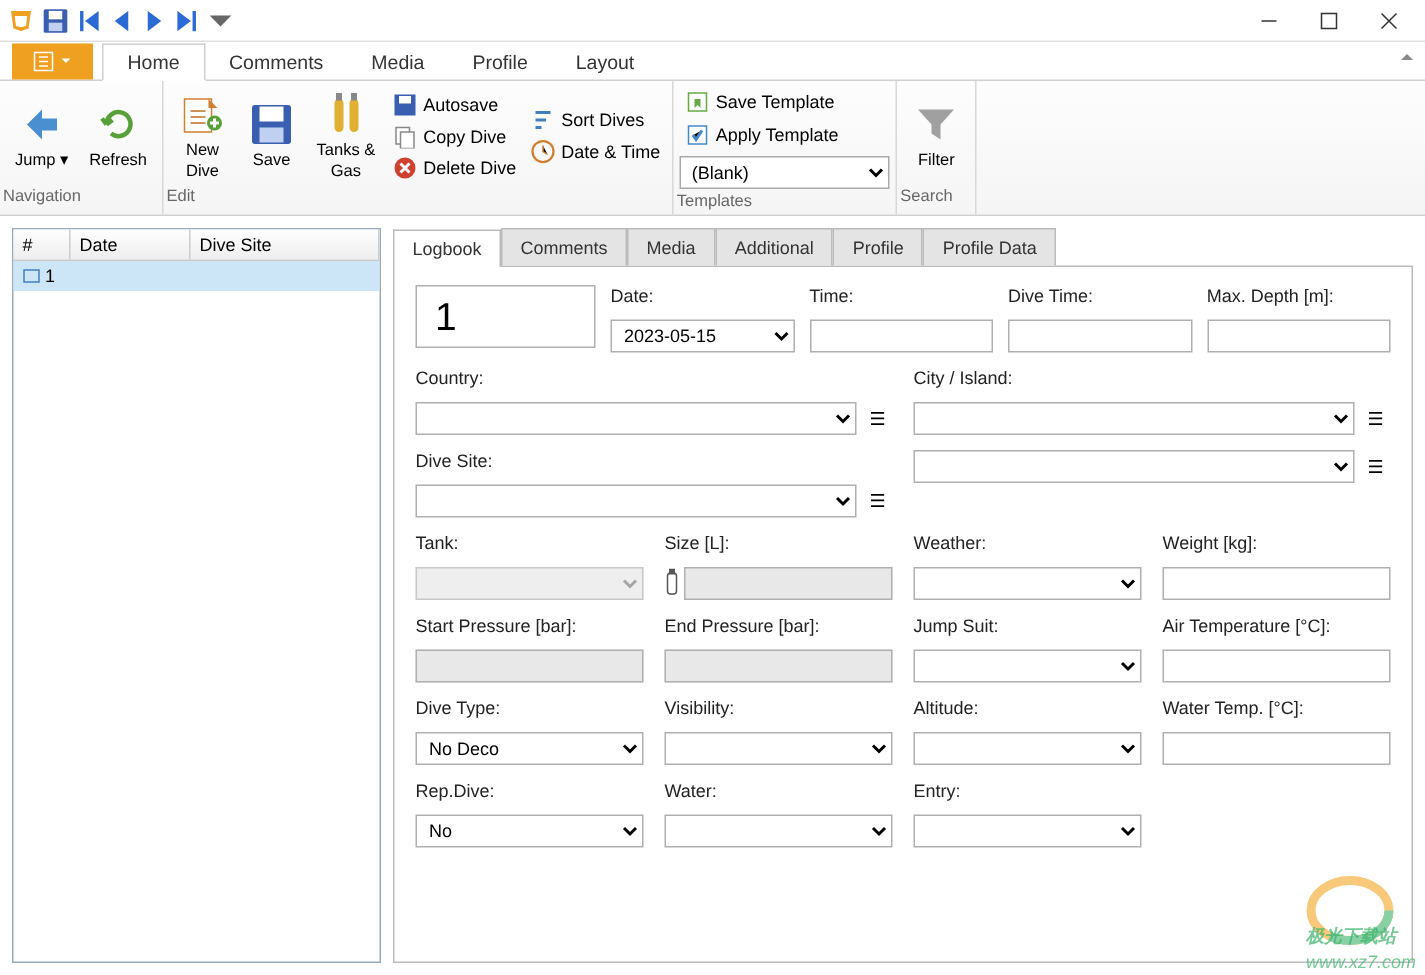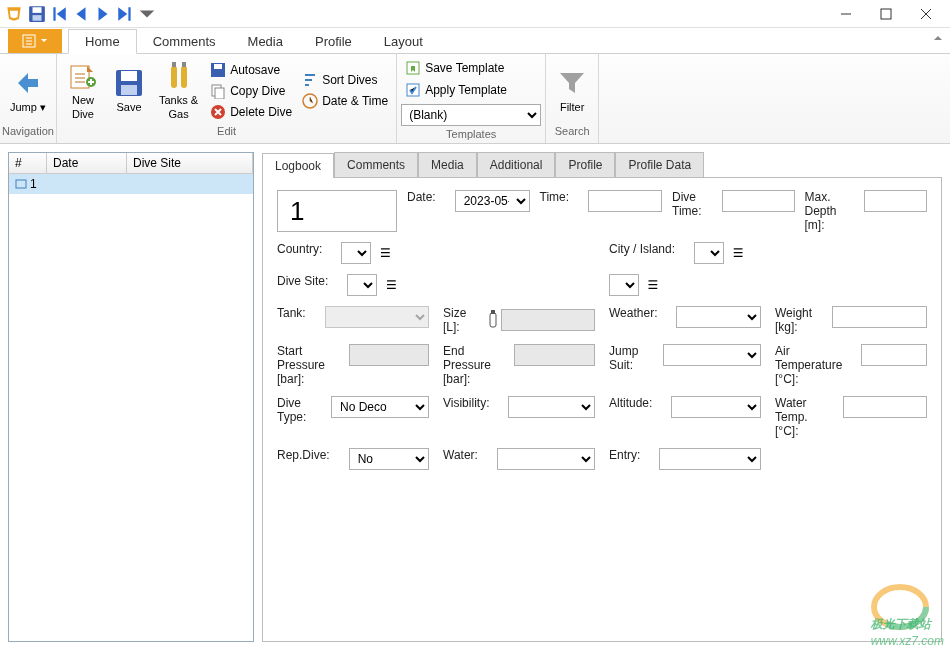--- a/index.html
+++ b/index.html
@@ -18,21 +18,21 @@
 .ribbon-tabs { height: 26px; background: #fff; display: flex; align-items: flex-end; padding-left: 8px; border-bottom: 1px solid #d0d0d0; }
 .file-btn { background: #f0a020; color: #fff; padding: 4px 14px; display: flex; align-items: center; font-size: 12px; cursor: pointer; margin-right: 6px; height: 24px; }
 .ribbon-tab { padding: 4px 16px; cursor: pointer; font-size: 13px; color: #333; position: relative; }
 .ribbon-tab.active { border: 1px solid #d0d0d0; border-bottom: 1px solid #fff; background: #fff; margin-bottom: -1px; }
 .ribbon-collapse { position: absolute; right: 6px; top: 32px; cursor: pointer; }
 
 
 .ribbon { height: 90px; background: linear-gradient(#fdfdfd, #f5f5f5); border-bottom: 1px solid #d0d0d0; display: flex; }
 .ribbon-group { border-right: 1px solid #d8d8d8; display: flex; flex-direction: column; padding: 2px; }
 .ribbon-group-body { flex: 1; display: flex; align-items: center; padding: 2px; gap: 2px; }
-.ribbon-group-label { text-align: center; font-size: 11px; color: #666; height: 16px; }
+.ribbon-group-label { text-align: left; font-size: 11px; color: #666; height: 16px; }
 .big-btn { display: flex; flex-direction: column; align-items: center; justify-content: center; padding: 2px 6px; cursor: pointer; text-align: center; line-height: 1.2; min-width: 42px; }
 .big-btn svg, .big-btn .icon { width: 32px; height: 32px; }
 .big-btn span { font-size: 11px; margin-top: 2px; }
 .small-btns { display: flex; flex-direction: column; gap: 1px; }
 .small-btn { display: flex; align-items: center; gap: 4px; padding: 2px 4px; cursor: pointer; font-size: 12px; white-space: nowrap; }
 .small-btn svg { width: 16px; height: 16px; flex-shrink: 0; }
 .search-group { padding: 4px; }
 .search-select, .search-input { width: 140px; height: 20px; border: 1px solid #aaa; background: #fff; font-size: 12px; margin-bottom: 2px; padding: 0 3px; }
 .tmpl-select { width: 140px; height: 22px; border: 1px solid #aaa; background: #fff; font-size: 12px; margin-top: 2px; padding: 0 3px; }
 
@@ -49,21 +49,21 @@
 
 
 .form-panel { flex: 1; display: flex; flex-direction: column; }
 .form-tabs { display: flex; border-bottom: 1px solid #bbb; }
 .form-tab { padding: 5px 12px; background: #e4e4e4; border: 1px solid #bbb; border-bottom: none; margin-right: 0; cursor: pointer; font-size: 12px; color: #333; }
 .form-tab.active { background: #fff; position: relative; top: 1px; }
 .form-body { flex: 1; border: 1px solid #bbb; border-top: none; padding: 12px 14px; overflow: auto; }
 
 .top-row { display: grid; grid-template-columns: 120px 1fr 1fr 1fr 1fr; gap: 10px; margin-bottom: 10px; align-items: start; }
 .dive-number { border: 1px solid #b0b0b0; padding: 8px 12px; font-size: 26px; font-weight: 300; height: 42px; display: flex; align-items: center; }
-.field { display: flex; flex-direction: row; gap: 19px; }
+.field { display: flex; flex-direction: column; gap: 9px; }
 .field label { font-size: 12px; color: #222; }
 .field input, .field select, .blank-input { height: 22px; border: 1px solid #b0b0b0; padding: 0 4px; font-size: 12px; background: #fff; width: 100%; }
 .field select[disabled], .field input[disabled] { background: #e8e8e8; }
 
 .form-grid { display: grid; grid-template-columns: repeat(4, 1fr); gap: 10px 14px; }
 .field-wide { grid-column: span 2; }
 .field-with-btn { display: flex; gap: 4px; }
 .field-with-btn select, .field-with-btn input { flex: 1; }
 .list-btn { width: 20px; height: 22px; display: flex; align-items: center; justify-content: center; cursor: pointer; border: none; background: transparent;}
 
@@ -158,20 +158,26 @@
 <div class="ribbon">
 
   <div class="ribbon-group">
     <div class="ribbon-group-body">
       <div class="big-btn">
         <svg viewBox="0 0 32 32">
             <path fill="#4a90d0" d="M6 16L16 6v6h10v8H16v6z"></path>
           </svg>
         <span><span>Jump</span> ▾</span>
       </div>
+      <div class="big-btn">
+        <svg viewBox="0 0 32 32">
+            <path fill="none" stroke="#5aa03a" stroke-width="3" d="M8 16a8 8 0 1 1 3 6M8 16l-3-4M8 16l4-3"></path>
+          </svg>
+        <span>Refresh</span>
+      </div>
     </div>
     <div class="ribbon-group-label">Navigation</div>
   </div>
 
   <div class="ribbon-group" style="flex-direction:column">
     <div class="ribbon-group-body">
       <div class="big-btn">
         <svg viewBox="0 0 32 32">
             <rect x="4" y="6" width="18" height="22" fill="#fff" stroke="#d08030"></rect>
             <path fill="#d08030" d="M20 6l6 6h-6z"></path>

